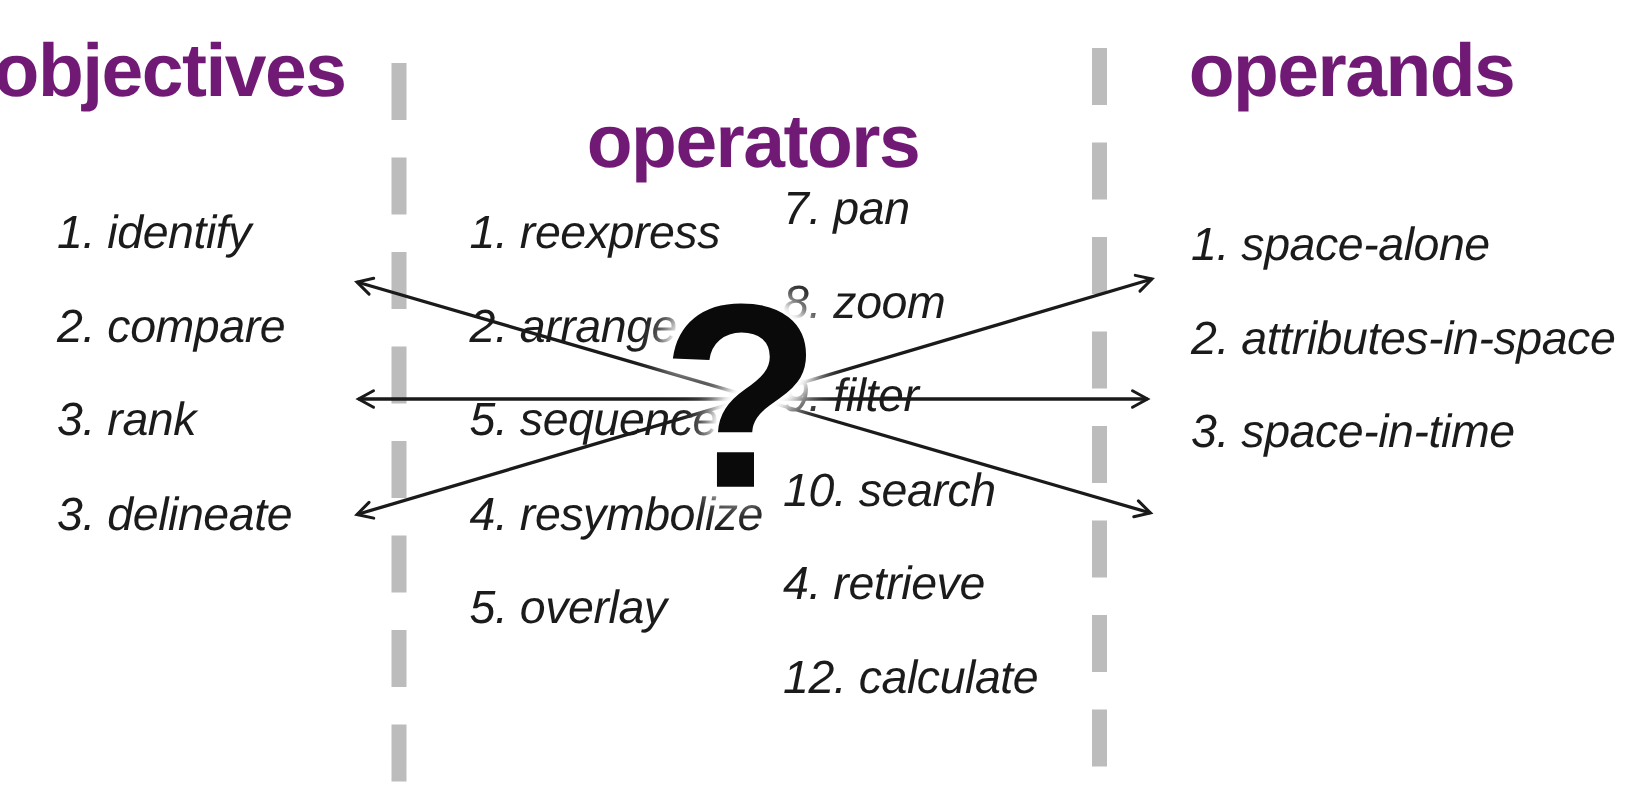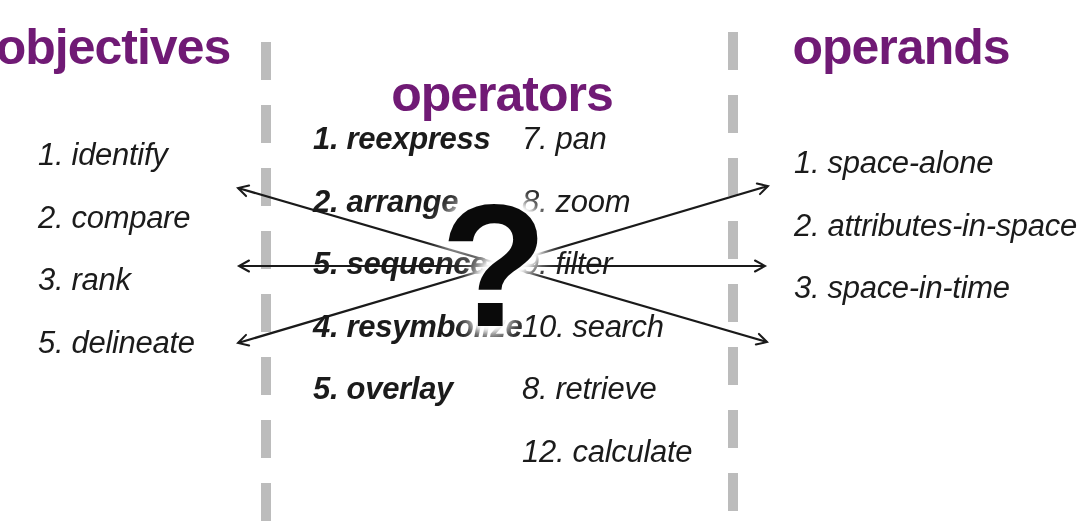--- a/index.html
+++ b/index.html
@@ -21,21 +21,21 @@
   }
   .list{
     position:absolute;margin:0;padding:0;list-style:none;z-index:1;
   }
   .list li{
     height:62.5px;display:flex;align-items:center;
     font-style:italic;font-size:31px;letter-spacing:-0.3px;
     white-space:nowrap;color:#1b1b1b;
   }
   .list-objectives{left:38px;top:124px;}
-  .list-ops-left{left:313px;top:108px;font-weight:bold;}
+  .list-ops-left{left:313px;top:124px;}
   .list-ops-right{left:522px;top:108px;text-align:right;}
   .list-operands{left:794px;top:132px;}
   .qmark{
     position:absolute;left:494px;top:265px;
     transform:translate(-50%,-50%);
     font-size:175px;font-weight:700;line-height:1;
     color:#0a0a0a;z-index:3;
     text-shadow:
       0 0 6px #fff, 0 0 6px #fff,
       0 0 10px #fff, 0 0 10px #fff,
@@ -65,37 +65,37 @@
   </svg>
 
   <div class="col-title" style="left:113px;">objectives</div>
   <div class="col-title" style="left:502px;margin-top:47px;">operators</div>
   <div class="col-title" style="left:901px;">operands</div>
 
   <ul class="list list-objectives">
     <li>1. identify</li>
     <li>2. compare</li>
     <li>3. rank</li>
-    <li>5. delineate</li>
+    <li>3. delineate</li>
   </ul>
 
   <ul class="list list-ops-left">
     <li>1. reexpress</li>
     <li>2. arrange</li>
     <li>5. sequence</li>
     <li>4. resymbolize</li>
     <li>5. overlay</li>
   </ul>
 
   <ul class="list list-ops-right">
     <li>7. pan</li>
     <li>8. zoom</li>
     <li>9. filter</li>
     <li>10. search</li>
-    <li>8. retrieve</li>
+    <li>4. retrieve</li>
     <li>12. calculate</li>
   </ul>
 
   <ul class="list list-operands">
     <li>1. space-alone</li>
     <li>2. attributes-in-space</li>
     <li>3. space-in-time</li>
   </ul>
 
   <div class="qmark">?</div>

